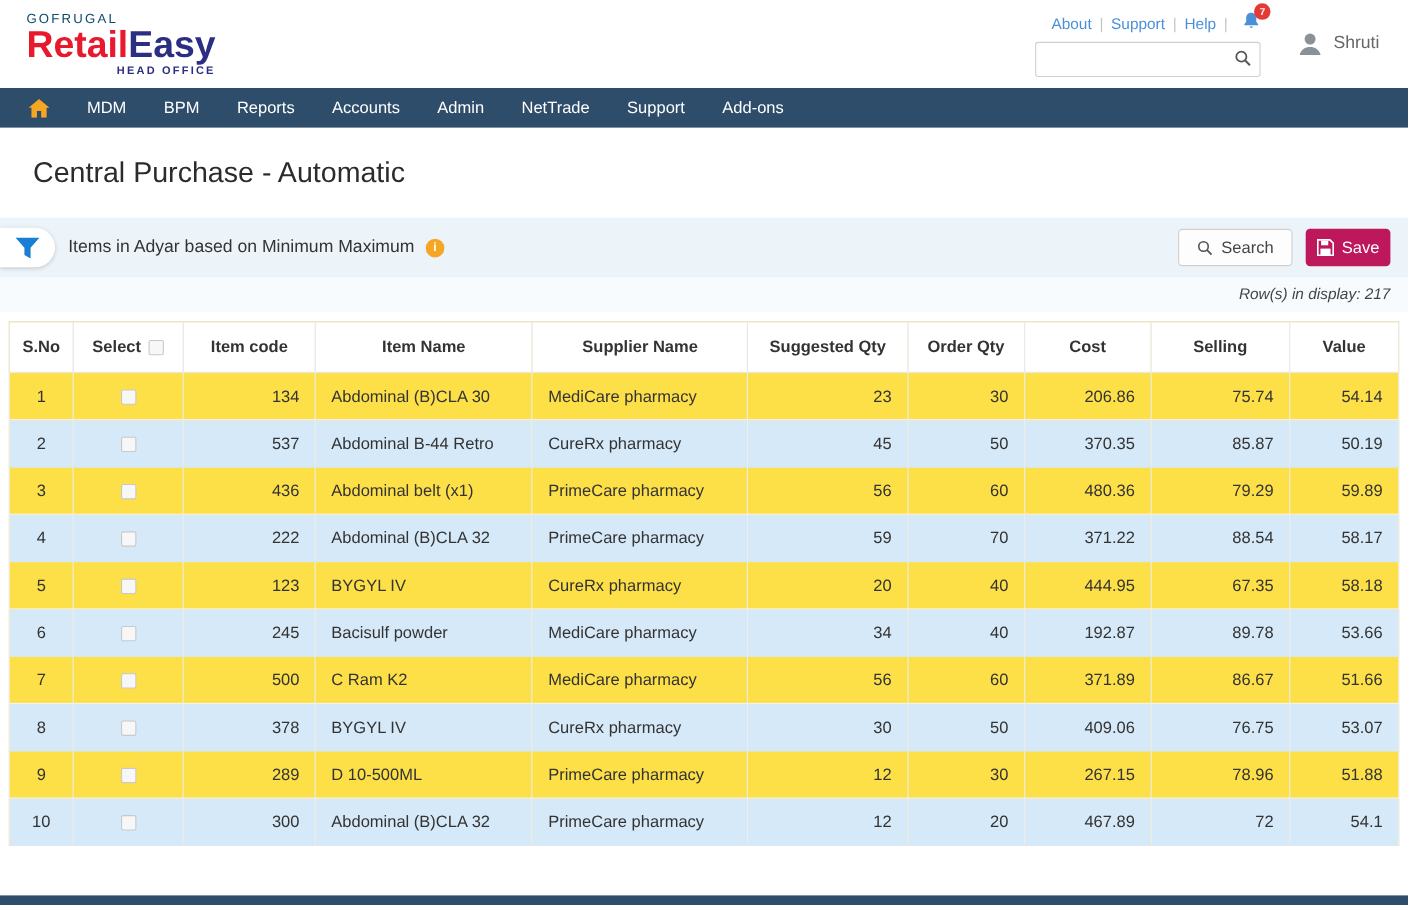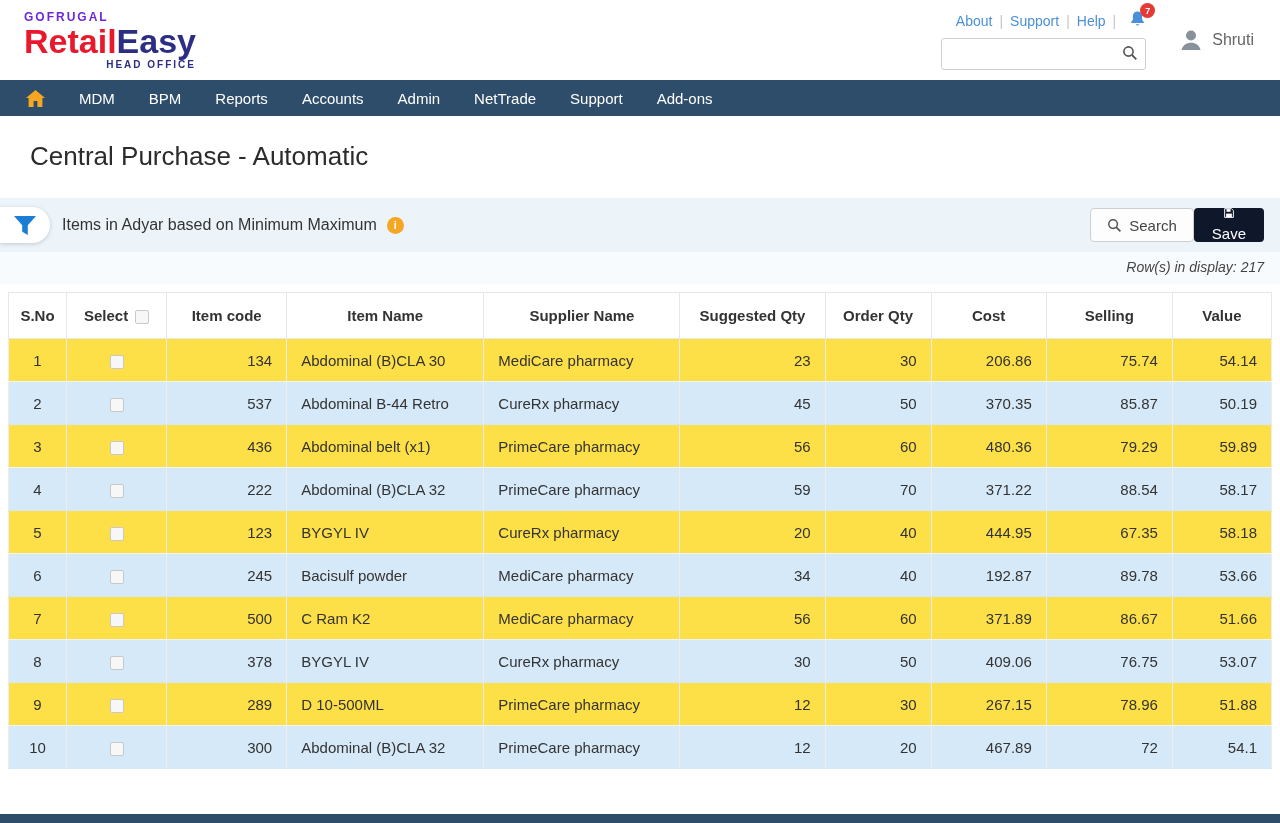--- a/index.html
+++ b/index.html
@@ -3,21 +3,21 @@
 <meta charset="utf-8">
 <style>
   * { margin:0; padding:0; box-sizing:border-box; }
   html,body { width:1280px; height:823px; overflow:hidden; background:#fff;
               font-family:"Liberation Sans", sans-serif; color:#333; }
 
   
   .topbar { height:80px; background:#fff; display:flex; align-items:center;
             justify-content:space-between; padding:0 26px 0 24px; }
   .logo { line-height:1; cursor:pointer; }
-  .logo-top { color:#6d28d9; font-size:12px; font-weight:700; letter-spacing:2px; }
+  .logo-top { color:#0c4a6e; font-size:12px; font-weight:400; letter-spacing:2px; }
   .logo-main { font-size:34px; font-weight:700; margin-top:1px; }
   .logo-main .red { color:#e8192c;text-align:right; }
   .logo-main .blue { color:#2b2e83; }
   .logo-sub { color:#2b2e83; font-size:10px; font-weight:700; letter-spacing:2px;
               text-align:right; margin-top:2px; }
 
   .topbar-right { display:flex; align-items:center; gap:32px; }
   .stack { display:flex; flex-direction:column; align-items:flex-end; gap:7px; }
   .links-row { display:flex; align-items:center; gap:7px; font-size:14px; }
   .links-row a { color:#4a90d9; text-decoration:none; cursor:pointer; }
@@ -47,25 +47,25 @@
   .band { position:relative; background:#ecf4fa; height:54px; display:flex;
           align-items:center; justify-content:space-between; padding:0 16px 0 62px; }
   .filter-tab { position:absolute; left:0; top:9px; width:50px; height:36px;
                 background:#fff; border-radius:0 18px 18px 0;
                 box-shadow:0 1px 4px rgba(0,0,0,.18); display:flex; align-items:center;
                 justify-content:center; cursor:pointer; }
   .filter-text { display:flex; align-items:center; gap:10px; font-size:16px; color:#333; }
   .info-dot { width:17px; height:17px; border-radius:50%; background:#f5a623; color:#fff;
               font-size:11px; font-weight:700; display:flex; align-items:center;
               justify-content:center; font-style:normal; }
-  .band-buttons { display:flex; align-items:center; }
+  .band-buttons { display:flex; align-items:center; gap:12px; }
   .btn { height:34px; border-radius:4px; font-size:15px; display:flex; align-items:center;
          gap:7px; cursor:pointer; border:none; }
   .btn-search { background:#fdfdfd; border:1px solid #cfcfcf; color:#444; padding:0 16px; }
-  .btn-save { background:#0f172a; color:#fff; padding:0 18px; font-weight:500;flex-direction:column; }
+  .btn-save { background:#be185d; color:#fff; padding:0 10px; font-weight:500; }
 
   .rows-count { background:#f8fbfd; text-align:right; padding:7px 16px 9px;
                 font-style:italic; font-size:14px; color:#444; }
 
   
   table { width:calc(100% - 16px); margin:8px 8px 0; border-collapse:collapse;
           table-layout:fixed; background:#fde047; font-size:15px; }
   th { height:46px; font-weight:600; color:#333; text-align:center;
        border:1px solid #e7e7e7; background:#fff; padding:0 8px; }
   td { height:43px; padding:0 14px; color:#333; border-left:1px solid #ededed;

